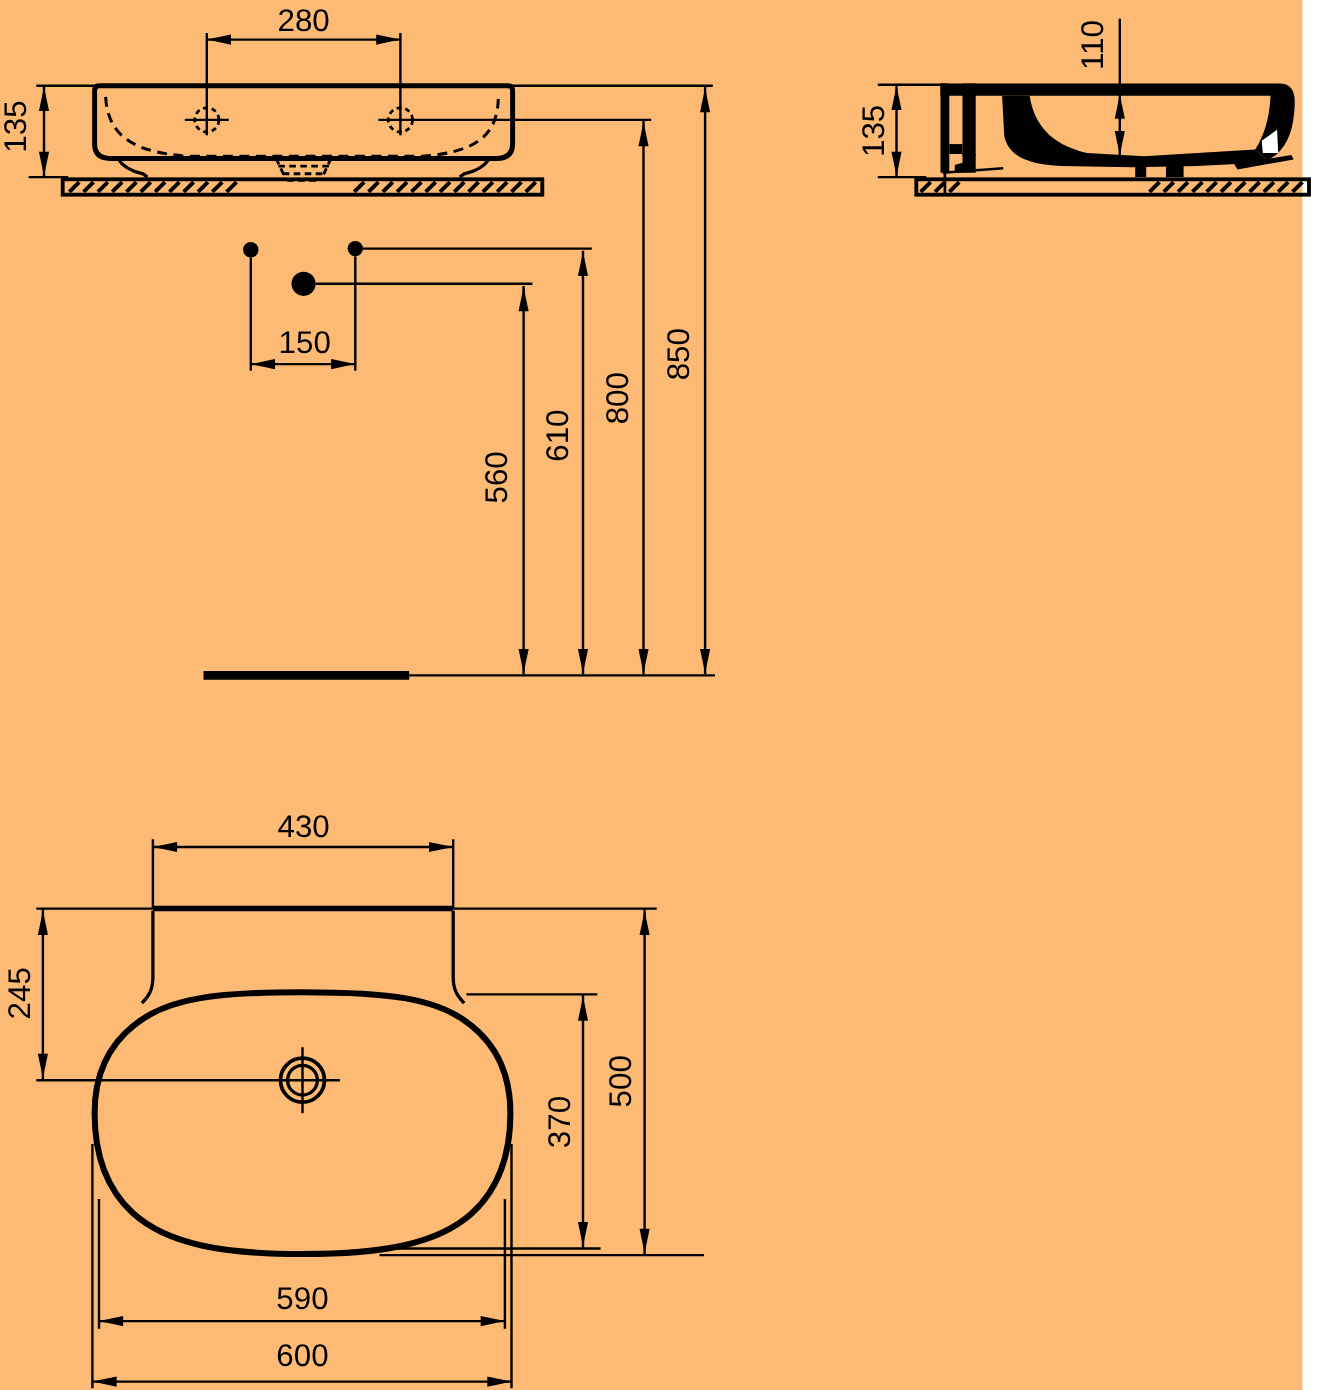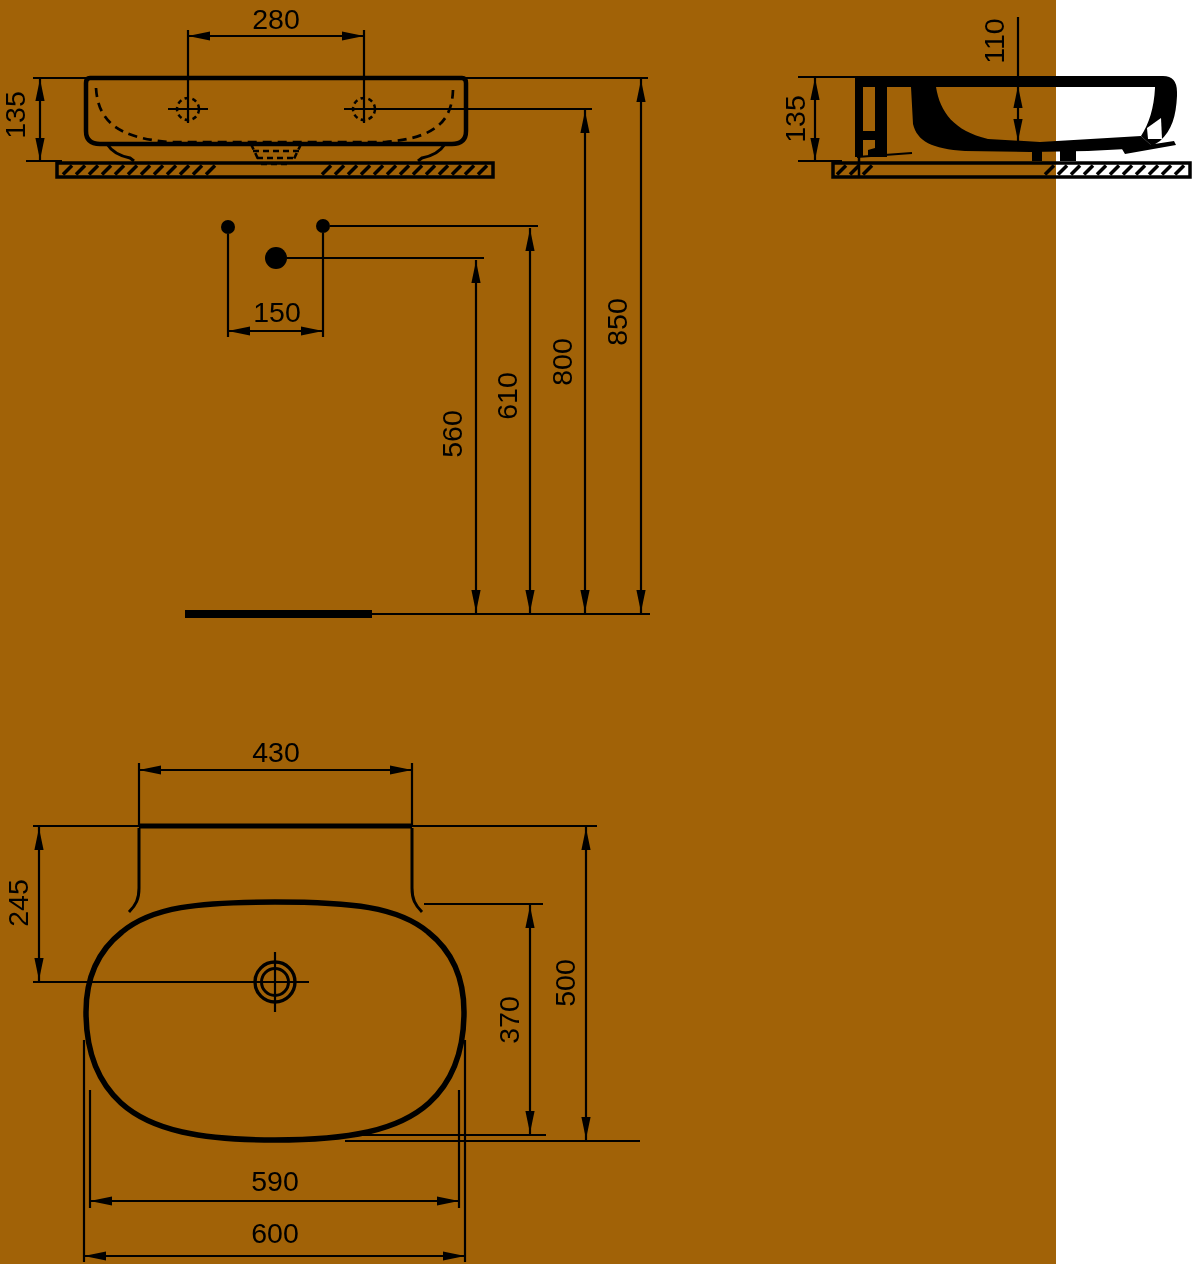--- a/index.html
+++ b/index.html
@@ -1,16 +1,16 @@
 <!DOCTYPE html>
 <html><head>
 <meta charset="utf-8">
 <style>
   html,body{margin:0;padding:0;background:#ffffff;}
-  .drawing-container{width:1056px;height:1264px;position:relative;background:#a16207;}
+  .drawing-container{width:1184px;height:1264px;position:relative;background:#fdba74;}
   svg{display:block;}
   .ink{stroke:#000;fill:none;}
   .thin{stroke-width:2.2;}
   .mid{stroke-width:3;}
   .thick{stroke-width:4.5;}
   .xthick{stroke-width:5.5;}
   .dash{stroke-dasharray:9 6;stroke-width:2.7;}
   .dash-s{stroke-dasharray:6 4;stroke-width:2.6;}
   .fillk{fill:#000;stroke:none;}
   .fillw{fill:#fff;stroke:none;}

